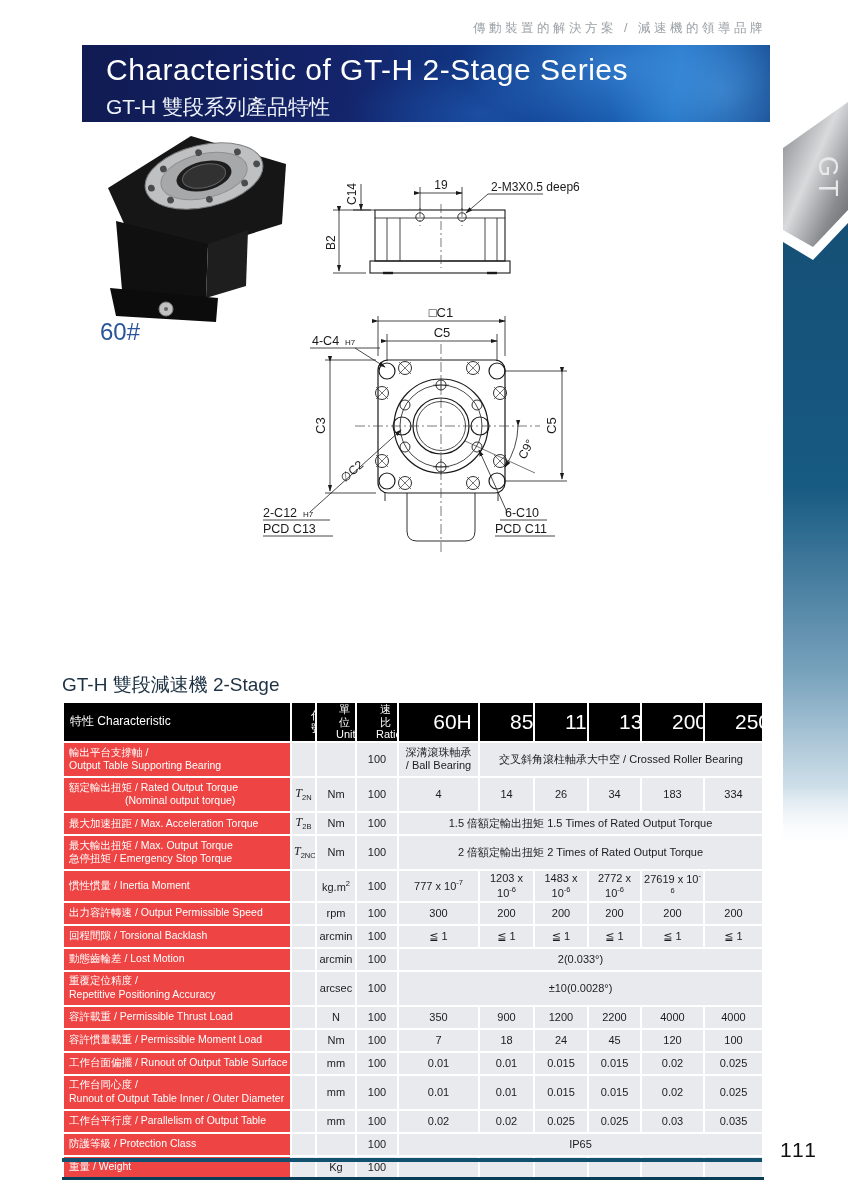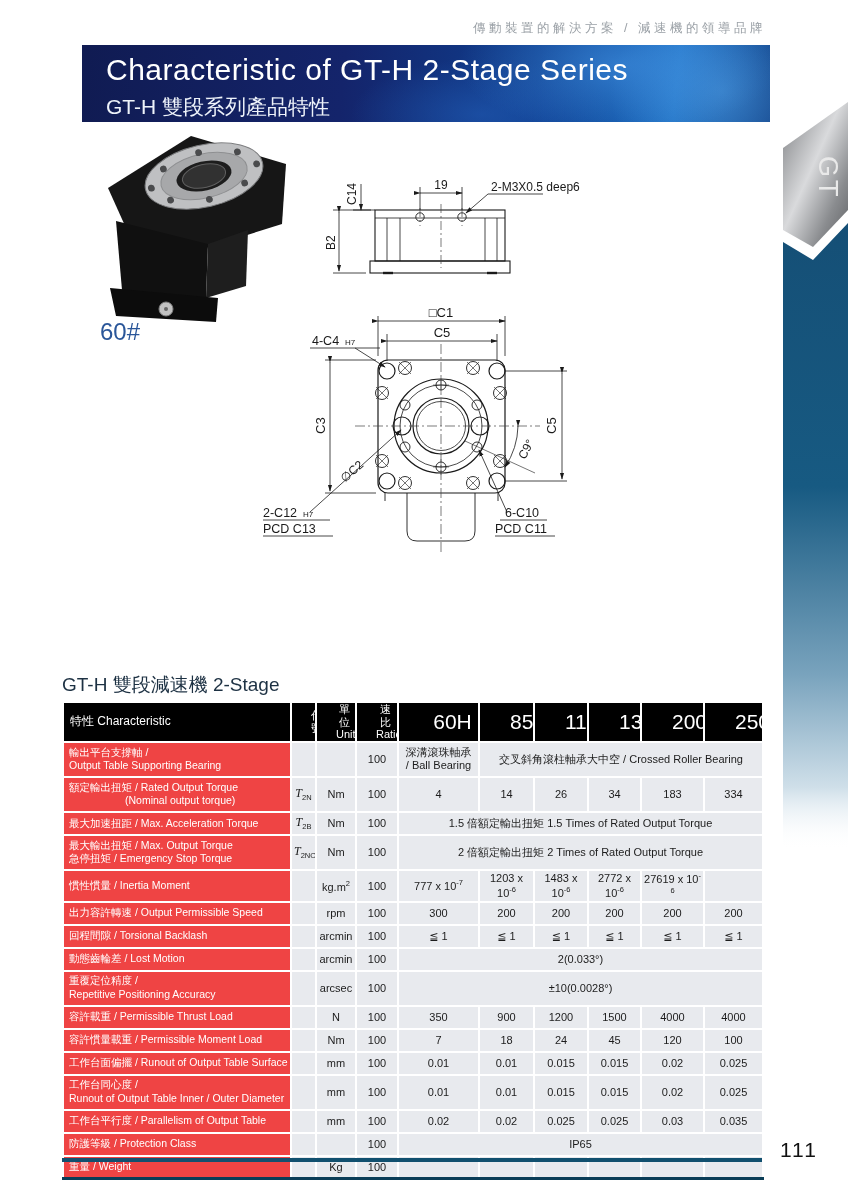--- a/index.html
+++ b/index.html
@@ -424,21 +424,21 @@
         <tr>
           <td class="lbl">
             <div>容許載重 / Permissible Thrust Load</div>
           </td>
           <td class="c sym"></td>
           <td class="c">N</td>
           <td class="c">100</td>
           <td class="c val">350</td>
           <td class="c val">900</td>
           <td class="c val">1200</td>
-          <td class="c val">1500</td>
+          <td class="c val">2200</td>
           <td class="c val">4000</td>
           <td class="c val">4000</td>
         </tr>
         <tr>
           <td class="lbl">
             <div>容許慣量載重 / Permissible Moment Load</div>
           </td>
           <td class="c sym"></td>
           <td class="c">Nm</td>
           <td class="c">100</td>

